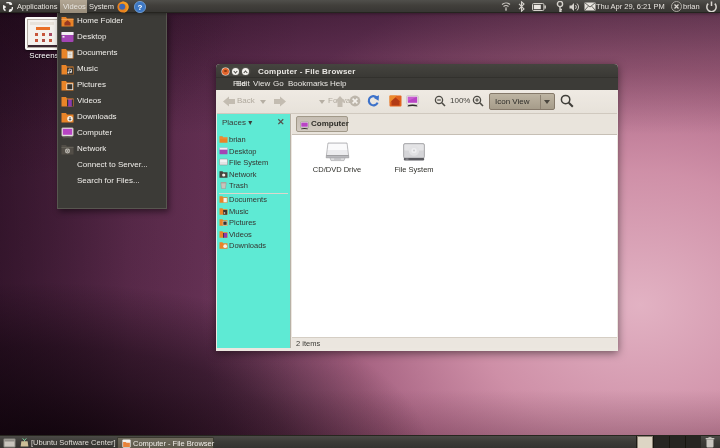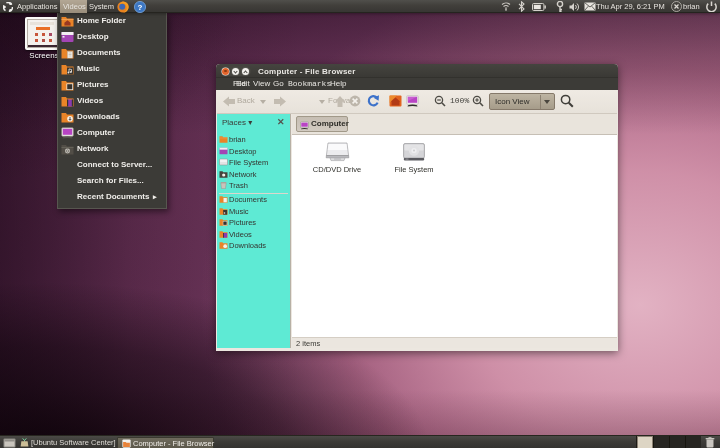--- a/index.html
+++ b/index.html
@@ -48,21 +48,21 @@
 
 
 #pmenu {
   left:57px; top:13px; width:110px; height:196px;
   background:#3c3b37;
   border:1px solid #57564f;
   border-top:none;
   box-shadow:2px 3px 6px rgba(0,0,0,0.45);
   color:#f0eeea; font-size:8px;
 }
-.mi { position:absolute; left:0; width:108px; height:16px; line-height:16px;font-weight:bold; }
+.mi { position:absolute; left:0; width:108px; height:16px; line-height:16px; }
 .mi span { position:absolute; left:19px; top:0; }
 .mi svg { position:absolute; left:3px; top:2px; }
 
 
 #dicon { left:25px; top:17px; width:38px; height:33px; background:#fbfaf8; border-radius:2px; box-shadow:0 1px 2px rgba(0,0,0,0.5); padding:2px;}
 #dicon .scr { width:34px; height:29px; background:#f4f1ed; border:1px solid #b5aea6; position:relative; overflow:hidden;}
 #dlabel { left:24px; top:51px; width:40px; text-align:center; color:#fff; font-size:8px; text-shadow:0 1px 1px #000;}
 
 
 #win {
@@ -141,21 +141,21 @@
     <div style="position:absolute;left:18px;top:5.5px;width:3px;height:3px;border-left:1.4px solid #4c4b46;border-bottom:1.4px solid #4c4b46;transform:rotate(-45deg);"></div>
     <div class="wb" style="left:26px; background:#f4f2ee; box-shadow:0 0 0 1px #55544f;"></div>
     <div style="position:absolute;left:28px;top:7px;width:3px;height:3px;border-left:1.4px solid #4c4b46;border-top:1.4px solid #4c4b46;transform:rotate(45deg);"></div>
     <div class="t">Computer - File Browser</div>
   </div>
   <div id="menubar">
     <span style="left:17px;">File</span>
     <span style="left:20px;">Edit</span>
     <span style="left:37px;">View</span>
     <span style="left:57px;text-align:right;">Go</span>
-    <span style="left:72px;font-family:Liberation Mono, monospace;">Bookmarks</span>
+    <span style="left:72px;">Bookmarks</span>
     <span style="left:114px;">Help</span>
   </div>
   <div id="toolbar">
 
     <svg class="abs" style="left:5px;top:5px;" width="14" height="13" viewBox="0 0 14 13">
         <path d="M1 6.5 L7 1.5 L7 4 L13 4 L13 9 L7 9 L7 11.5 Z" fill="#c3bcb1"></path>
       </svg>
     <div class="gt" style="left:20px;">Back</div>
     <div class="abs" style="left:43px;top:10px;width:0;height:0;border-left:3px solid transparent;border-right:3px solid transparent;border-top:4px solid #b6afa4;"></div>
 
@@ -190,21 +190,21 @@
         <rect x="1.8" y="1.8" width="9.4" height="6" fill="#b844c4"></rect>
         <path d="M1.8 1.8 L11.2 1.8 L1.8 6 Z" fill="#cf6ad6" opacity="0.7"></path>
         <path d="M2 10.2 Q6.5 8.8 11 10.2 L11.5 11.5 Q6.5 10.6 1.5 11.5 Z" fill="#2e2d2a"></path>
       </svg>
 
     <svg class="abs" style="left:217px;top:5px;" width="12" height="12" viewBox="0 0 12 12">
         <circle cx="5" cy="5" r="3.6" fill="none" stroke="#4d4b45" stroke-width="1.3"></circle>
         <path d="M7.8 7.8 L11 11" stroke="#4d4b45" stroke-width="1.6"></path>
         <path d="M3.2 5 L6.8 5" stroke="#4d4b45" stroke-width="1.2"></path>
       </svg>
-    <div class="dt" style="left:233px;font-family:Liberation Mono, monospace;">100%</div>
+    <div class="dt" style="left:233px;">100%</div>
     <svg class="abs" style="left:255px;top:5px;" width="12" height="12" viewBox="0 0 12 12">
         <circle cx="5" cy="5" r="3.6" fill="none" stroke="#4d4b45" stroke-width="1.3"></circle>
         <path d="M7.8 7.8 L11 11" stroke="#4d4b45" stroke-width="1.6"></path>
         <path d="M3.2 5 L6.8 5 M5 3.2 L5 6.8" stroke="#4d4b45" stroke-width="1.2"></path>
       </svg>
     <div id="combo">
         <span style="position:absolute;left:5px;top:3px;">Icon View</span>
         <span class="dv"></span>
         <span class="arr"></span>
       </div>
@@ -410,24 +410,20 @@
         <path d="M4.3 7.2 L8.7 7.2 M4.3 8.8 L8.7 8.8 M6.5 5.6 A3.4 3.4 0 0 0 6.5 10.4 M6.5 5.6 A3.4 3.4 0 0 1 6.5 10.4" stroke="#524e47" stroke-width="0.5" fill="none"></path>
       </svg>
       <span>Network</span>
     </div>
     <div class="mi" style="top:144px;">
       <span>Connect to Server...</span>
     </div>
     <div class="mi" style="top:160px;padding-left:24px;">
       <span>Search for Files...</span>
     </div>
-    <div class="mi" style="top:176px;">
-      <span>Recent Documents</span>
-      <span style="position:absolute;left:95px;top:0;font-size:7px;">▸</span>
-    </div>
   </div>
 
 <div id="toppanel" class="abs">
 
   <svg class="abs" style="left:3px;top:1.5px;" width="10" height="10" viewBox="0 0 20 20">
     <circle cx="10" cy="10" r="9" fill="none" stroke="#f1f0ee" stroke-width="3" stroke-dasharray="12 7"></circle>
     <circle cx="3" cy="10" r="2.6" fill="#f1f0ee"></circle>
       <circle cx="14.8" cy="3.5" r="2.6" fill="#f1f0ee"></circle>
       <circle cx="14.8" cy="16.5" r="2.6" fill="#f1f0ee"></circle>
   </svg>

